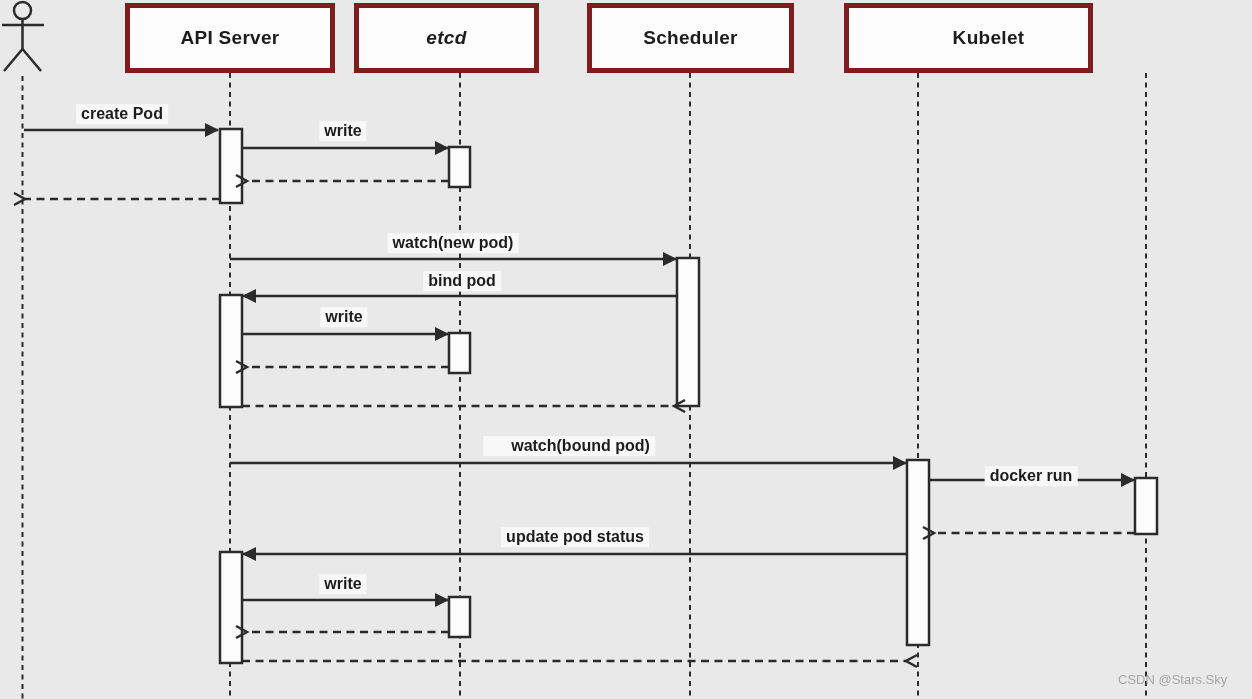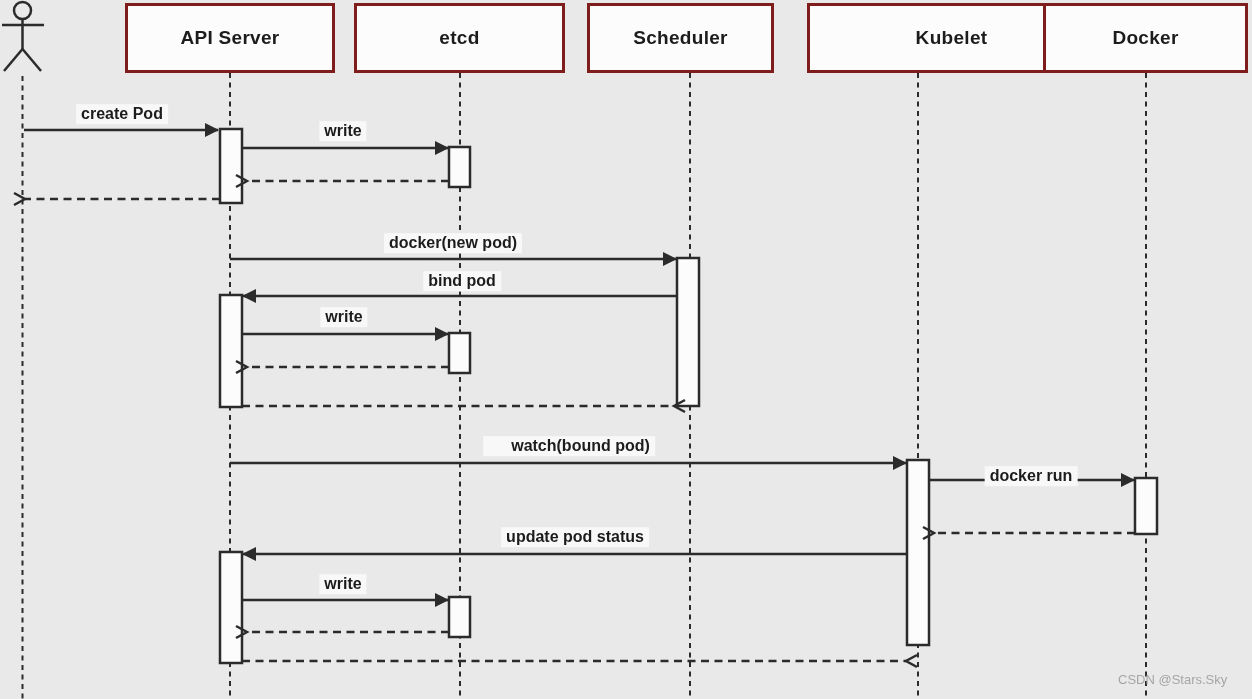--- a/index.html
+++ b/index.html
@@ -7,21 +7,21 @@
     position:relative;
     width:1252px; height:699px;
     background:#e9e9e9;
     overflow:hidden;
     font-family:"Liberation Sans", sans-serif;
   }
   .layer { position:absolute; left:0; top:0; }
   .pbox {
     position:absolute; top:3px; height:70px;
     background:#fcfcfc;
-    border:3px solid #7f1d1d;
+    border:5px solid #7f1d1d;
     box-sizing:border-box;
     display:flex; align-items:center; justify-content:center;
     font-weight:700; font-size:19px; color:#1c1c1c;
     letter-spacing:0.3px;
   }
   .mlabel {
     position:absolute;
     transform:translate(-50%,-50%);
     background:#f8f8f8;
     padding:1px 5px;
@@ -98,36 +98,33 @@
       <line x1="242" y1="406" x2="674" y2="406" marker-end="url(#mo)"></line>
       <line x1="1135" y1="533" x2="934" y2="533" marker-end="url(#mo)"></line>
       <line x1="449" y1="632" x2="247" y2="632" marker-end="url(#mo)"></line>
       <line x1="242" y1="661" x2="906" y2="661" marker-end="url(#mo)"></line>
     </g>
   </svg>
 
   <div class="pbox" style="left:125px;  width:210px;">
     <span>API Server</span>
   </div>
-  <div class="pbox" style="left:354px;  width:211px;">
+  <div class="pbox" style="left:354px;  width:185px;font-style:italic;">
     <span>etcd</span>
   </div>
-  <div class="pbox" style="left:587px;  width:187px;">
+  <div class="pbox" style="left:587px;  width:207px;">
     <span>Scheduler</span>
   </div>
-  <div class="pbox" style="left:807px;  width:249px;padding-left:40px;">
+  <div class="pbox" style="left:844px;  width:249px;padding-left:40px;">
     <span>Kubelet</span>
-  </div>
-  <div class="pbox" style="left:1043px; width:205px;">
-    <span>Docker</span>
   </div>
 
   <div class="mlabel" style="left:122px;  top:114px;text-align:right;">create Pod</div>
   <div class="mlabel" style="left:343px;  top:131px;">write</div>
-  <div class="mlabel" style="left:453px;  top:243px;">docker(new pod)</div>
+  <div class="mlabel" style="left:453px;  top:243px;">watch(new pod)</div>
   <div class="mlabel" style="left:462px;  top:281px;">bind pod</div>
   <div class="mlabel" style="left:344px;  top:317px;">write</div>
   <div class="mlabel" style="left:569px;  top:446px;padding-left:28px;">watch(bound pod)</div>
   <div class="mlabel" style="left:1031px; top:476px;">docker run</div>
   <div class="mlabel" style="left:575px;  top:537px;">update pod status</div>
   <div class="mlabel" style="left:343px;  top:584px;">write</div>
 
   <div class="watermark">CSDN @Stars.Sky</div>
 
 </div>

